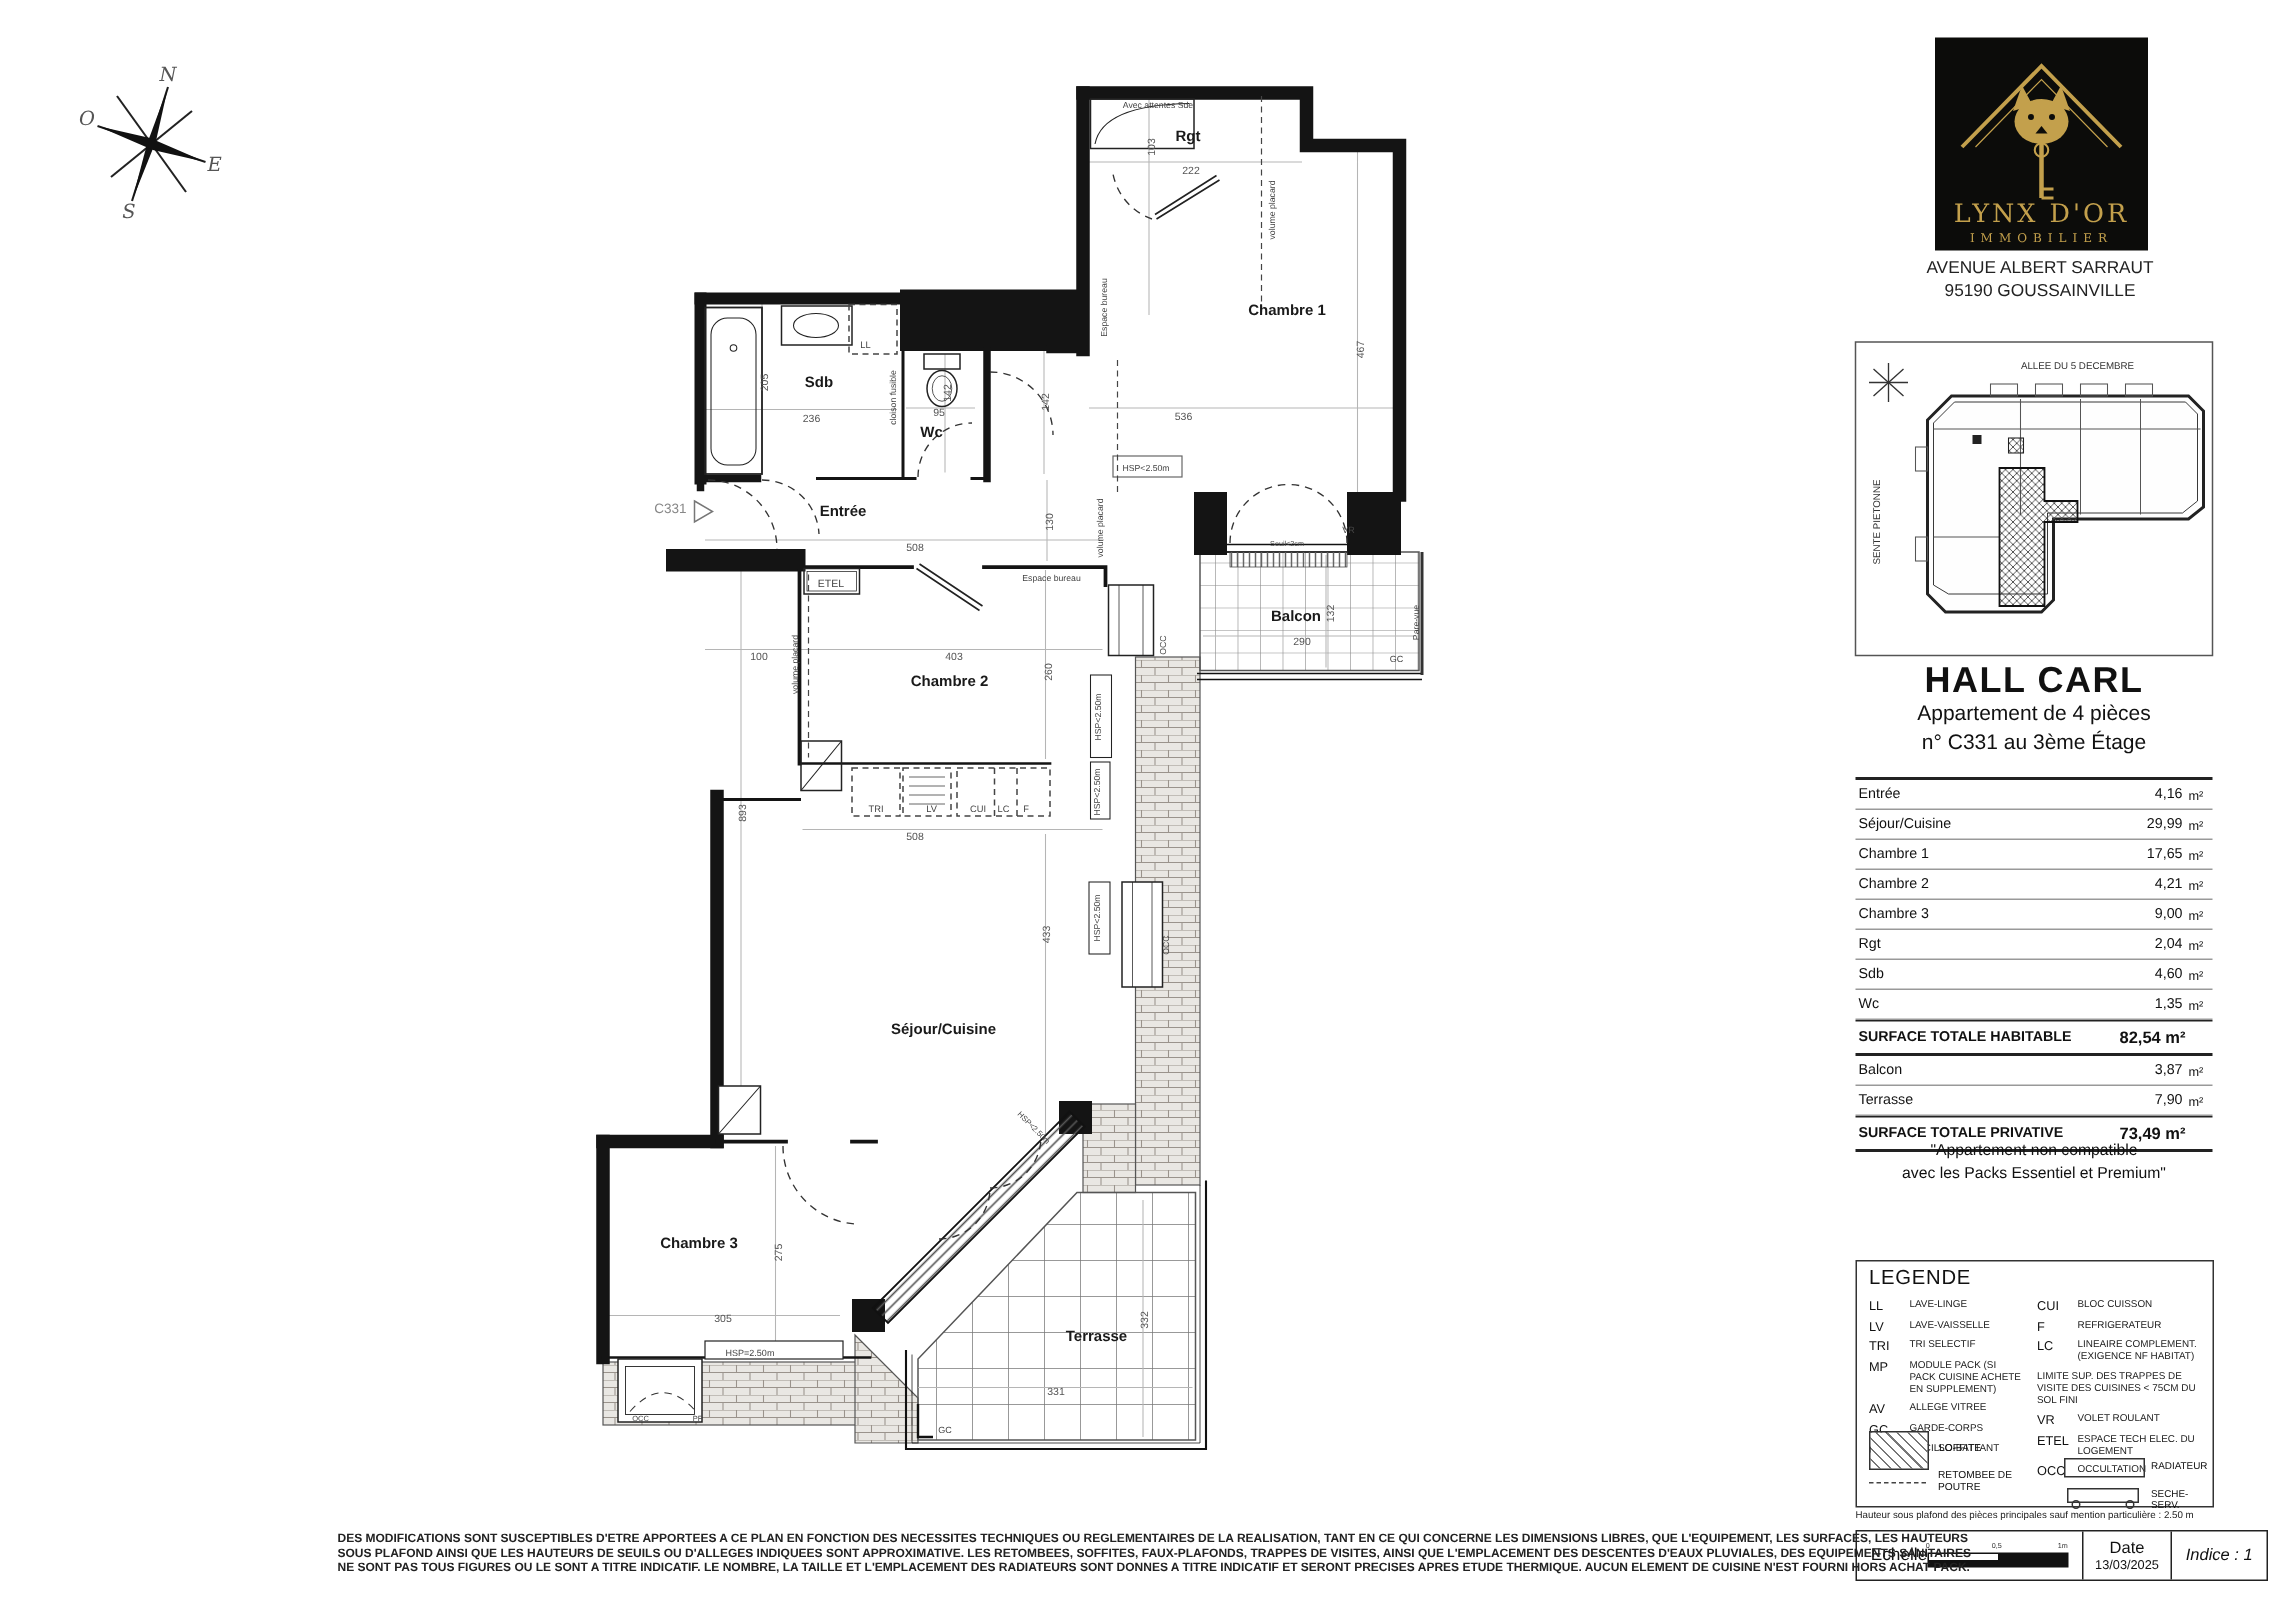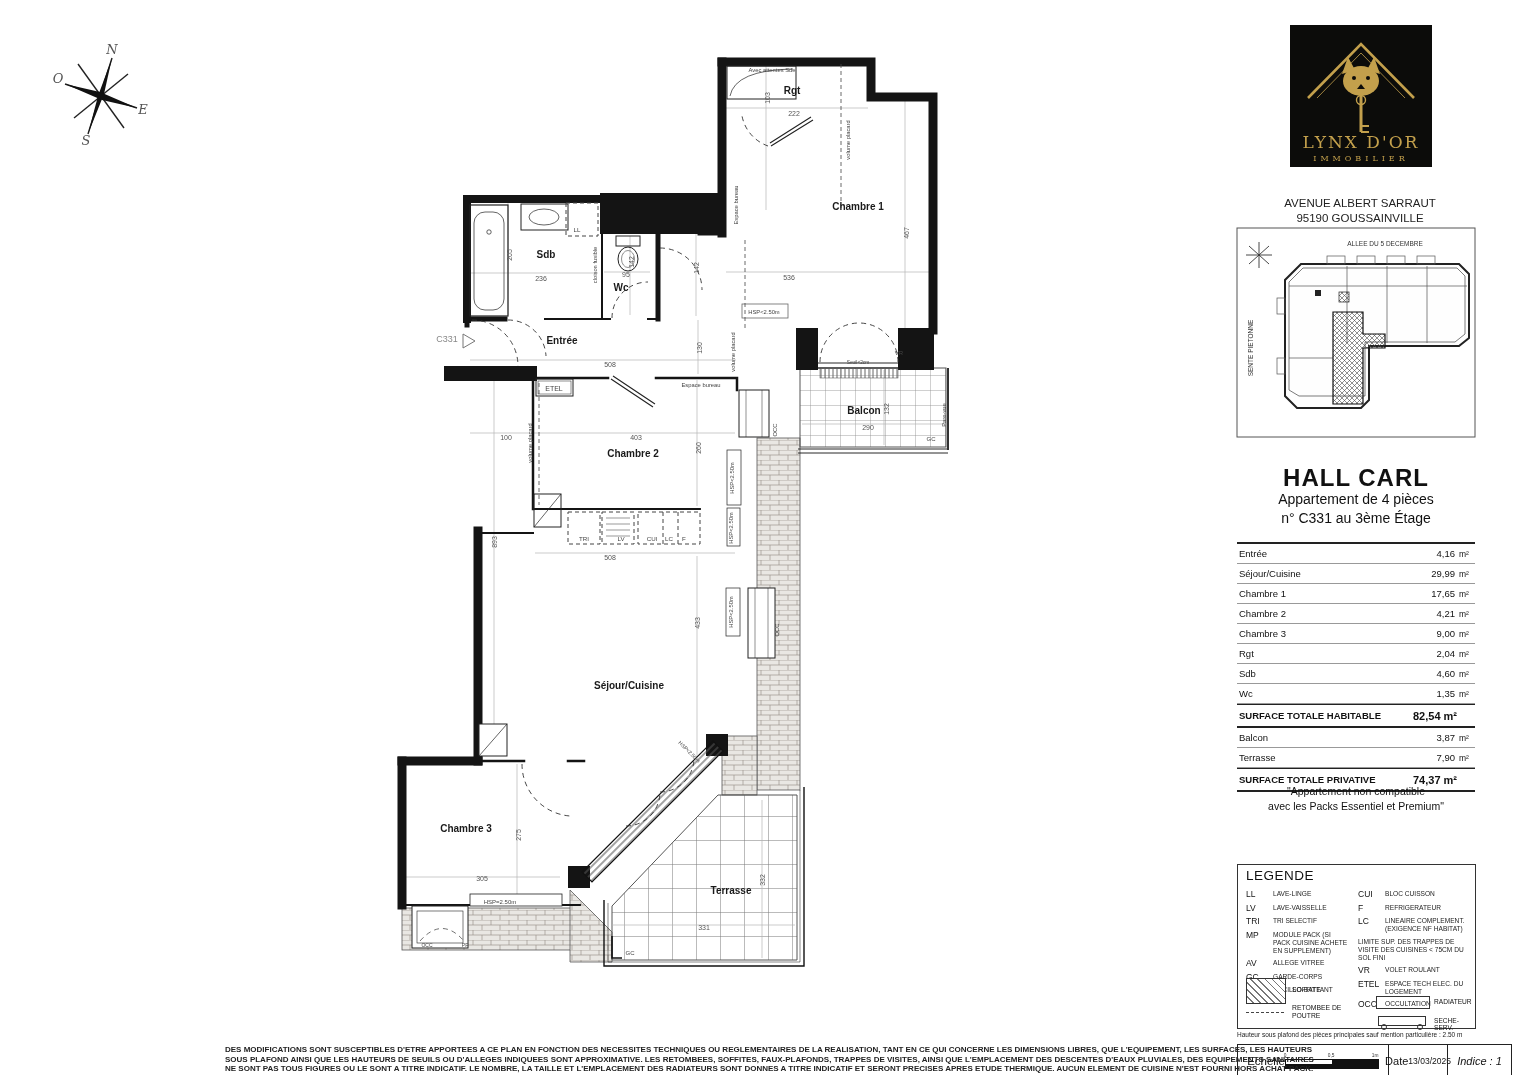--- a/index.html
+++ b/index.html
@@ -4,21 +4,21 @@
 <style>
   html,body{margin:0;padding:0;background:#fff;}
   #sheet{position:relative;width:1521px;height:1075px;background:#fff;overflow:hidden;
          font-family:"Liberation Sans",sans-serif;color:#111;}
   #plan-canvas{position:absolute;left:0;top:0;}
   .pl{font-family:"Liberation Sans",sans-serif;fill:#1a1a1a;}
   .pl.room{font-weight:bold;}
   .pl.dim{fill:#555;}
   .pl.ann{fill:#444;}
   .pl.marker{fill:#888;}
-  .abs{position:absolute;margin-top:24px;}
+  .abs{position:absolute;}
   
   #address{left:1237px;top:172px;width:246px;text-align:center;font-size:11.5px;line-height:15px;color:#222;}
   
   #title-block{left:1237px;top:442px;width:238px;text-align:center;}
   #title-block .hall{font-size:24px;font-weight:bold;letter-spacing:1px;line-height:24px;}
   #title-block .sub{font-size:14px;line-height:19px;text-align:center;}
   
   #surface-table{left:1237px;top:518px;width:238px;border-top:2px solid #222;}
   .trow{display:flex;align-items:center;height:19px;border-bottom:0.8px solid #999;font-size:9.5px;}
   .trow .tl{flex:1;padding-left:2px;}
@@ -45,21 +45,21 @@
   .sym-dashed-label{left:54px;top:139px;font-size:6.8px;width:60px;line-height:8px;}
   .sym-rad{left:138px;top:131px;width:52px;height:11px;border:1px solid #333;}
   .sym-rad-label{left:196px;top:133px;font-size:6.6px;}
   .sym-dry{left:140px;top:151px;width:46px;height:8px;border:1px solid #333;position:absolute;}
   .sym-dry::before,.sym-dry::after{content:"";position:absolute;bottom:-5px;width:4px;height:4px;border:1px solid #333;border-radius:50%;}
   .sym-dry::before{left:2px;} .sym-dry::after{right:2px;}
   .sym-dry-label{left:196px;top:152px;font-size:6.6px;}
   #legend-footnote{left:1237px;top:1007px;width:240px;font-size:6.5px;color:#222;}
   
   #footer-box{left:1237px;top:1020px;width:273px;height:32px;border:1.6px solid #222;display:flex;}
-  .fcell{border-left:1.2px solid #222;display:flex;flex-direction:row;align-items:center;justify-content:center;}
+  .fcell{border-left:1.2px solid #222;display:flex;flex-direction:column;align-items:center;justify-content:center;}
   .fcell.first{border-left:none;flex-direction:row;width:150px;}
   #echelle-label{font-size:11.5px;}
   #scalebar{position:relative;width:92px;height:8px;border:1px solid #111;margin-top:6px;}
   #scalebar .sb-left{position:absolute;left:0;top:4px;width:46px;height:4px;background:#111;}
   #scalebar .sb-right{position:absolute;left:46px;top:0;width:46px;height:8px;background:#111;}
   #scalebar .tick{position:absolute;top:-7px;font-size:4.8px;color:#333;}
   #scalebar .t0{left:-2px;} #scalebar .t1{left:42px;} #scalebar .t2{left:86px;}
   .fcell.date{width:58px;}
   .fcell.indice{flex:1;}
   #date-label{font-size:11px;line-height:12px;}
@@ -419,21 +419,21 @@
         <span class="tv">3,87</span>
         <span class="tu">m²</span>
       </div>
       <div class="trow">
         <span class="tl">Terrasse</span>
         <span class="tv">7,90</span>
         <span class="tu">m²</span>
       </div>
       <div class="trow total">
         <span class="tl">SURFACE TOTALE PRIVATIVE</span>
-        <span class="tvb">74,37 m²</span>
+        <span class="tvb">73,49 m²</span>
       </div>
     </div>
 
 <div class="abs" id="compat-note">
   <div>"Appartement non compatible</div>
   <div>avec les Packs Essentiel et Premium"</div>
 </div>
 
 <div class="abs" id="legend-box">
   <div id="legend-title">LEGENDE</div>

